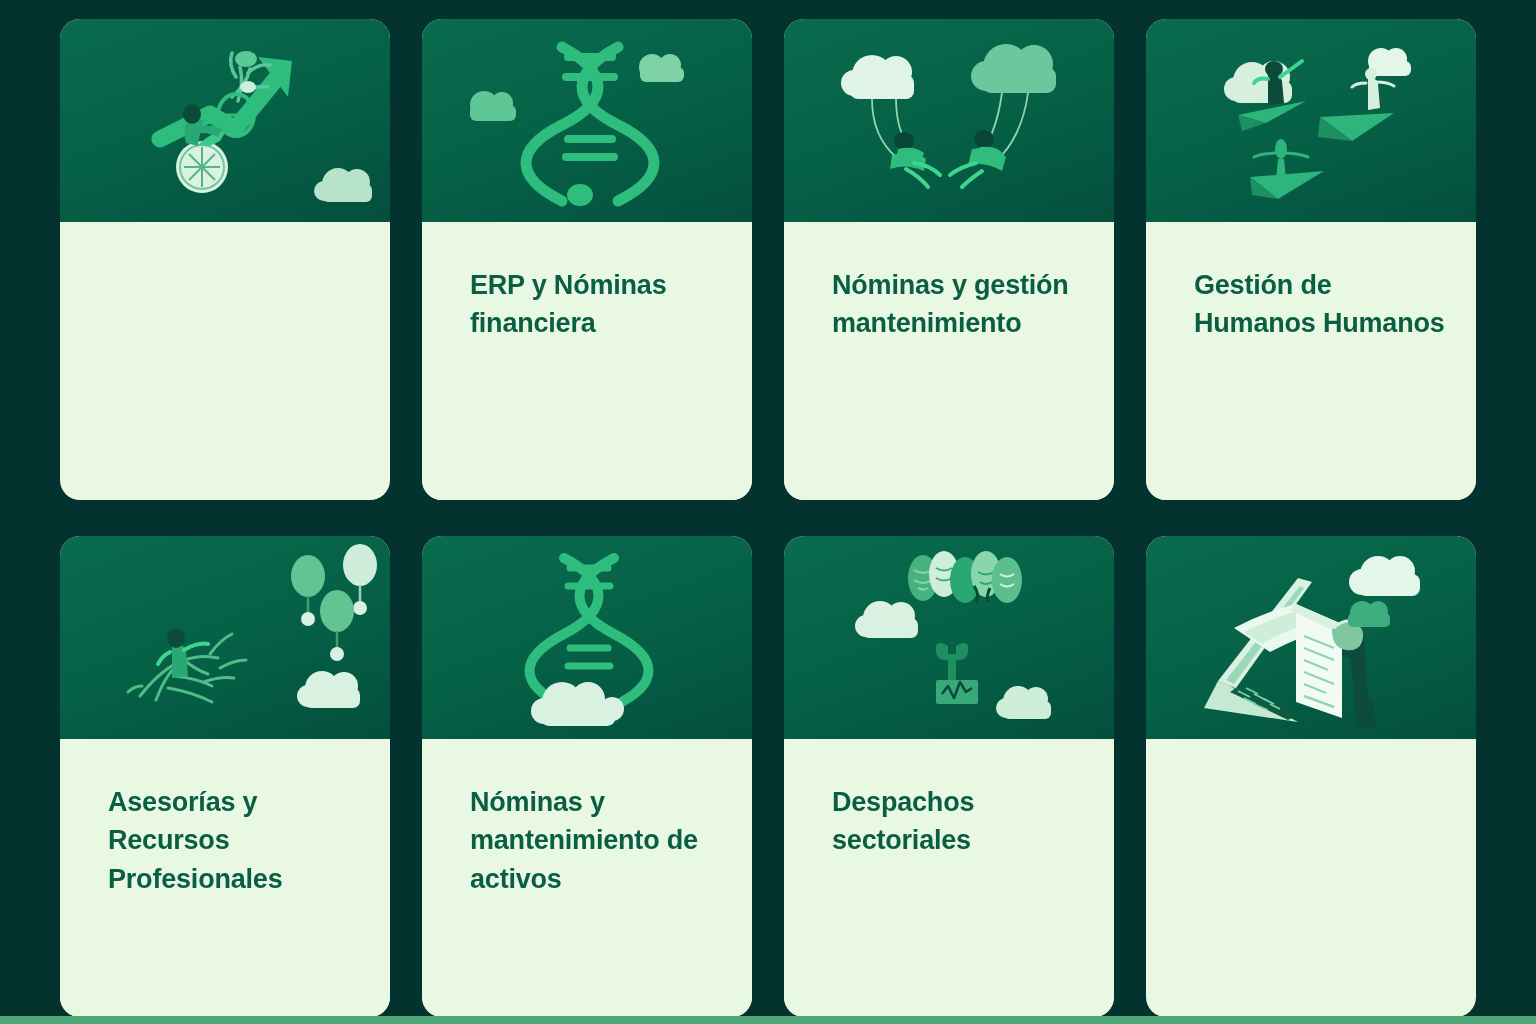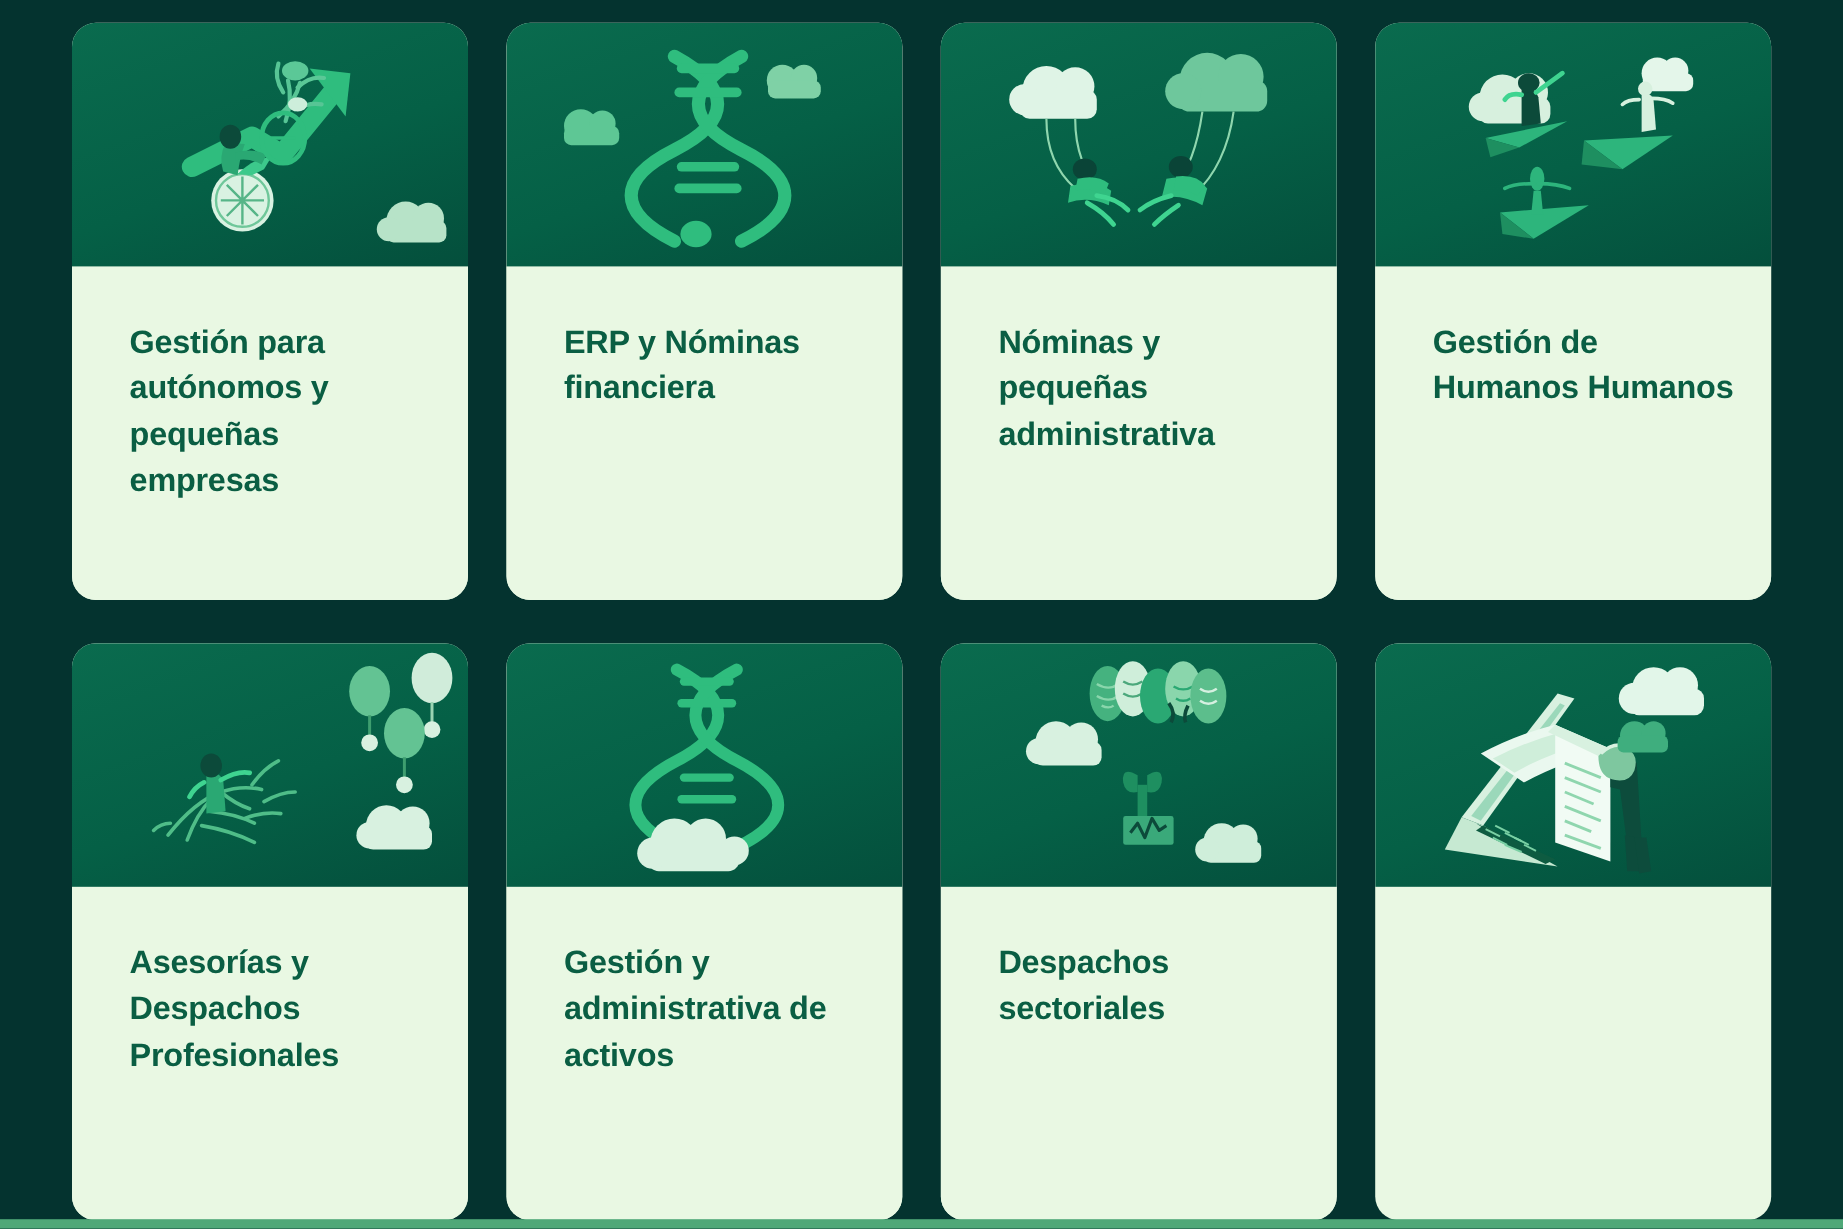--- a/index.html
+++ b/index.html
@@ -103,23 +103,20 @@
         <path d="M166 96 l20 0" stroke="#2fbd7e" stroke-width="3"></path>
         <g fill="#b7e3c8">
           <circle cx="278" cy="165" r="16"></circle>
           <circle cx="297" cy="163" r="13"></circle>
           <rect x="262" y="165" width="50" height="18" rx="6"></rect>
           <circle cx="264" cy="172" r="10"></circle>
         </g>
         <ellipse cx="188" cy="68" rx="8" ry="6" fill="#cdeedb"></ellipse>
       </svg>
     </div>
-    <div class="card-body">
-      <h3 class="card-title">Gestión para autónomos y pequeñas empresas</h3>
-    </div>
   </div>
 
   <div class="card">
     <div class="card-illustration">
       <svg viewBox="0 0 330 203" xmlns="http://www.w3.org/2000/svg">
         <g stroke="#2fbd7e" stroke-width="11" fill="none" stroke-linecap="round">
           <path d="M140 28 C188 54, 188 82, 140 106 C92 130, 92 158, 140 182"></path>
           <path d="M196 28 C148 54, 148 82, 196 106 C244 130, 244 158, 196 182"></path>
         </g>
         <g stroke="#2fbd7e" stroke-width="8" stroke-linecap="round">
@@ -177,21 +174,21 @@
         <path d="M188 130 q24 -4 34 8 l-4 14 q-18 -10 -34 -6 z" fill="#2fbd7e"></path>
         <g fill="#2fbd7e">
           <ellipse cx="200" cy="120" rx="10" ry="9" fill="#0a4437"></ellipse>
           <path d="M196 128 q18 -2 24 8 l-6 8 q-10 -6 -20 -4 z"></path>
           <path d="M192 144 q-16 4 -26 12" stroke="#3fd490" stroke-width="4" fill="none" stroke-linecap="round"></path>
           <path d="M198 152 q-12 8 -20 16" stroke="#3fd490" stroke-width="4" fill="none" stroke-linecap="round"></path>
         </g>
       </svg>
     </div>
     <div class="card-body">
-      <h3 class="card-title">Nóminas y pequeñas administrativa</h3>
+      <h3 class="card-title">Nóminas y gestión mantenimiento</h3>
     </div>
   </div>
 
   <div class="card">
     <div class="card-illustration">
       <svg viewBox="0 0 330 203" xmlns="http://www.w3.org/2000/svg">
         <g fill="#d7f0de">
           <circle cx="106" cy="62" r="19"></circle>
           <circle cx="128" cy="58" r="16"></circle>
           <rect x="86" y="62" width="60" height="22" rx="8"></rect>
@@ -267,21 +264,21 @@
         </g>
         <g fill="#d8f1e0">
           <circle cx="262" cy="152" r="17"></circle>
           <circle cx="284" cy="150" r="14"></circle>
           <rect x="244" y="152" width="56" height="20" rx="7"></rect>
           <circle cx="248" cy="160" r="11"></circle>
         </g>
       </svg>
     </div>
     <div class="card-body">
-      <h3 class="card-title">Asesorías y Despachos Profesionales</h3>
+      <h3 class="card-title">Asesorías y Recursos Profesionales</h3>
     </div>
   </div>
 
   <div class="card">
     <div class="card-illustration">
       <svg viewBox="0 0 330 203" xmlns="http://www.w3.org/2000/svg">
         <g stroke="#2fbd7e" stroke-width="10" fill="none" stroke-linecap="round">
           <path d="M142 22 C188 46, 188 74, 142 98 C96 122, 96 148, 142 170"></path>
           <path d="M192 22 C146 46, 146 74, 192 98 C238 122, 238 148, 192 170"></path>
         </g>
@@ -294,21 +291,21 @@
         <g fill="#d8f1e0">
           <circle cx="140" cy="166" r="20"></circle>
           <circle cx="166" cy="163" r="17"></circle>
           <rect x="118" y="166" width="76" height="24" rx="9"></rect>
           <circle cx="122" cy="175" r="13"></circle>
           <circle cx="190" cy="173" r="12"></circle>
         </g>
       </svg>
     </div>
     <div class="card-body">
-      <h3 class="card-title">Gestión y administrativa de activos</h3>
+      <h3 class="card-title">Nóminas y mantenimiento de activos</h3>
     </div>
   </div>
 
   <div class="card">
     <div class="card-illustration">
       <svg viewBox="0 0 330 203" xmlns="http://www.w3.org/2000/svg">
         <g>
           <ellipse cx="139" cy="42" rx="15" ry="23" fill="#45b27f"></ellipse>
           <path d="M130 34 q10 6 18 0 M130 44 q10 6 18 0 M134 52 q6 3 10 0" stroke="#8ad6ac" stroke-width="2" fill="none"></path>
           <ellipse cx="160" cy="38" rx="15" ry="23" fill="#cfeeda"></ellipse>

